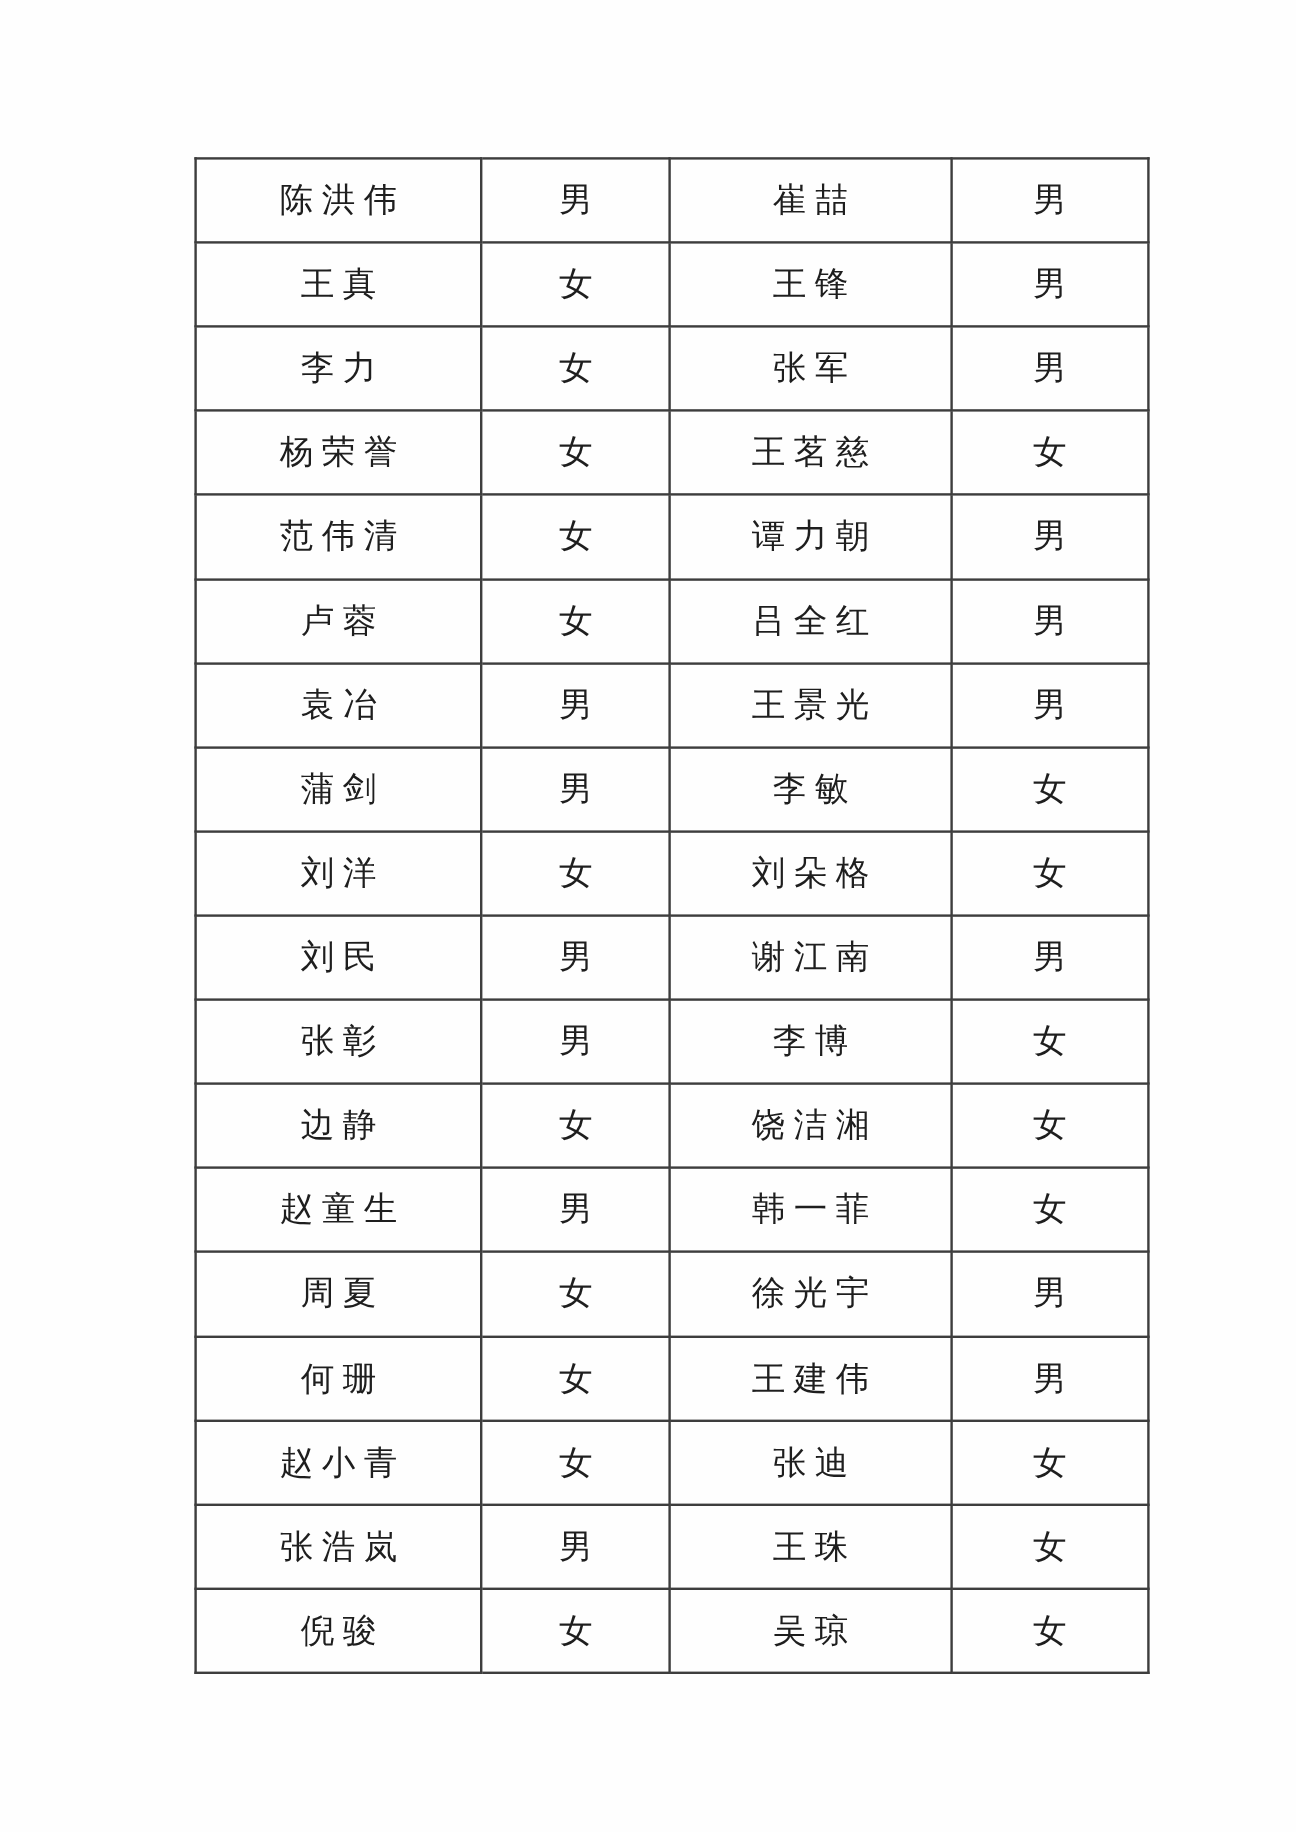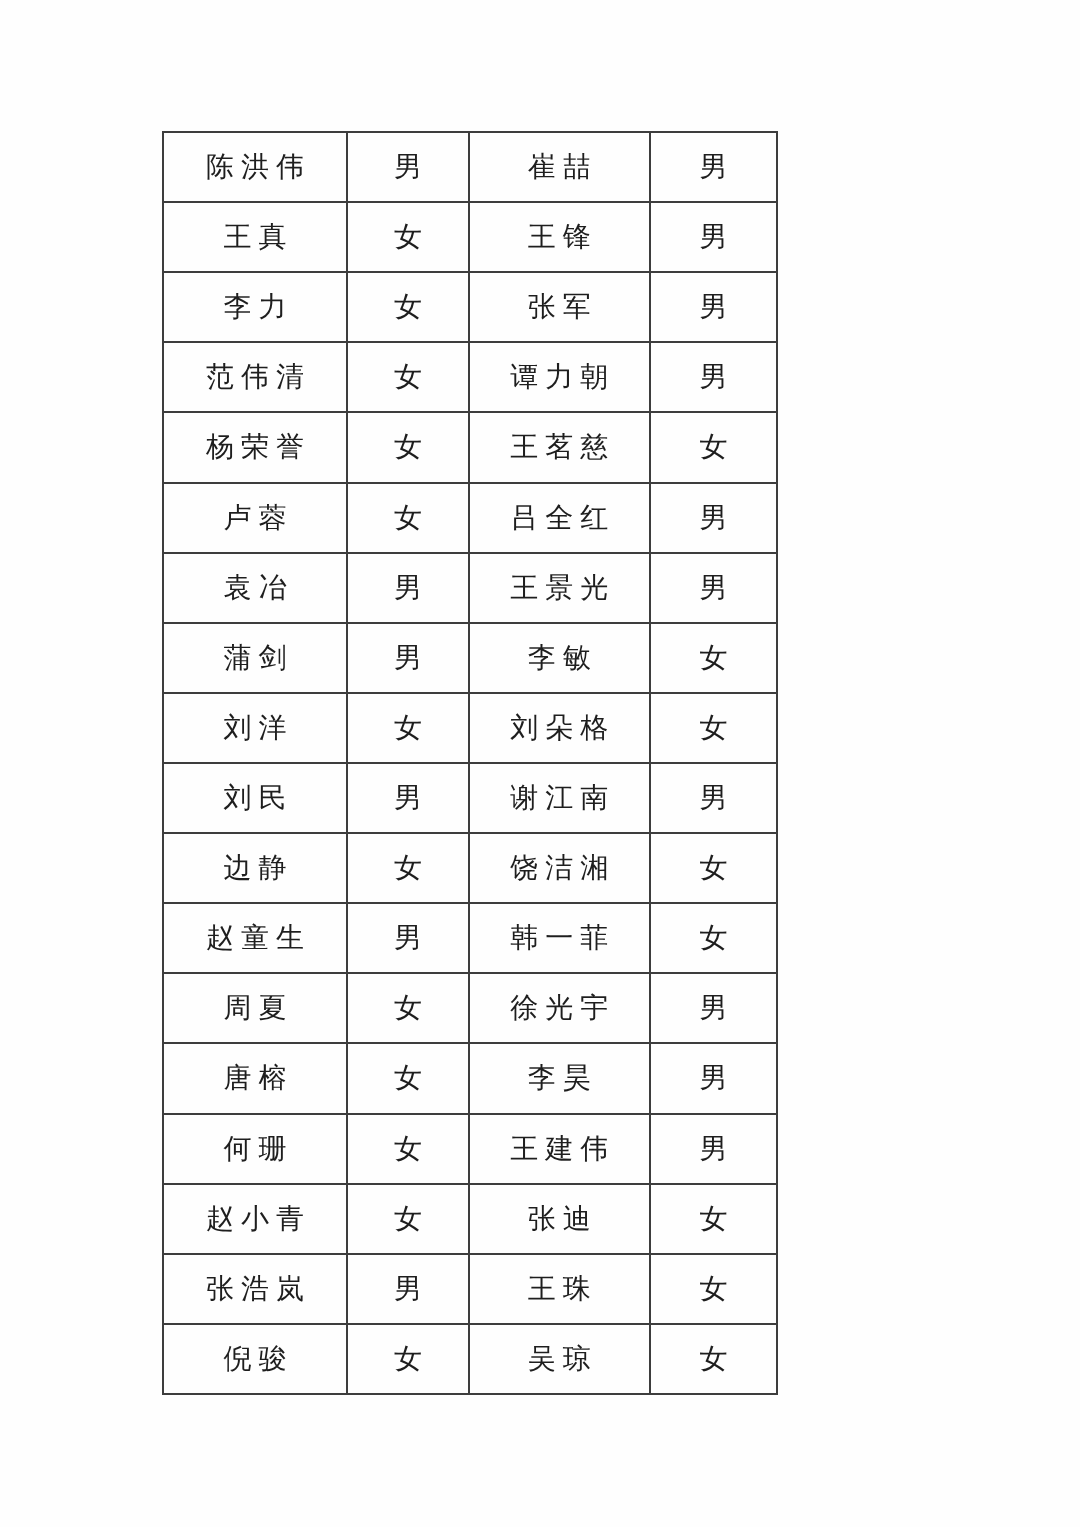--- a/index.html
+++ b/index.html
@@ -17,21 +17,21 @@
   .page {
     position: relative;
     width: 1080px;
     height: 1527px;
     background: #fefefe;
   }
   table.roster {
     position: absolute;
     left: 162px;
     top: 131px;
-    width: 616px;
+    width: 796px;
     height: 1264px;
     border-collapse: collapse;
     table-layout: fixed;
   }
   table.roster td {
     border: 2px solid #3d3d3d;
     text-align: center;
     vertical-align: middle;
     font-size: 28px;
     line-height: 1;
@@ -76,30 +76,30 @@
           <td class="name-cell">王锋</td>
           <td class="gender-cell">男</td>
         </tr>
         <tr>
           <td class="name-cell">李力</td>
           <td class="gender-cell">女</td>
           <td class="name-cell">张军</td>
           <td class="gender-cell">男</td>
         </tr>
         <tr>
+          <td class="name-cell">杨荣誉</td>
+          <td class="gender-cell">女</td>
+          <td class="name-cell">王茗慈</td>
+          <td class="gender-cell">女</td>
+        </tr>
+        <tr>
           <td class="name-cell">范伟清</td>
           <td class="gender-cell">女</td>
           <td class="name-cell">谭力朝</td>
           <td class="gender-cell">男</td>
-        </tr>
-        <tr>
-          <td class="name-cell">杨荣誉</td>
-          <td class="gender-cell">女</td>
-          <td class="name-cell">王茗慈</td>
-          <td class="gender-cell">女</td>
         </tr>
         <tr>
           <td class="name-cell">卢蓉</td>
           <td class="gender-cell">女</td>
           <td class="name-cell">吕全红</td>
           <td class="gender-cell">男</td>
         </tr>
         <tr>
           <td class="name-cell">袁冶</td>
           <td class="gender-cell">男</td>
@@ -118,41 +118,41 @@
           <td class="name-cell">刘朵格</td>
           <td class="gender-cell">女</td>
         </tr>
         <tr>
           <td class="name-cell">刘民</td>
           <td class="gender-cell">男</td>
           <td class="name-cell">谢江南</td>
           <td class="gender-cell">男</td>
         </tr>
         <tr>
+          <td class="name-cell">张彰</td>
+          <td class="gender-cell">男</td>
+          <td class="name-cell">李博</td>
+          <td class="gender-cell">女</td>
+        </tr>
+        <tr>
           <td class="name-cell">边静</td>
           <td class="gender-cell">女</td>
           <td class="name-cell">饶洁湘</td>
           <td class="gender-cell">女</td>
         </tr>
         <tr>
           <td class="name-cell">赵童生</td>
           <td class="gender-cell">男</td>
           <td class="name-cell">韩一菲</td>
           <td class="gender-cell">女</td>
         </tr>
         <tr>
           <td class="name-cell">周夏</td>
           <td class="gender-cell">女</td>
           <td class="name-cell">徐光宇</td>
-          <td class="gender-cell">男</td>
-        </tr>
-        <tr>
-          <td class="name-cell">唐榕</td>
-          <td class="gender-cell">女</td>
-          <td class="name-cell">李昊</td>
           <td class="gender-cell">男</td>
         </tr>
         <tr>
           <td class="name-cell">何珊</td>
           <td class="gender-cell">女</td>
           <td class="name-cell">王建伟</td>
           <td class="gender-cell">男</td>
         </tr>
         <tr>
           <td class="name-cell">赵小青</td>

